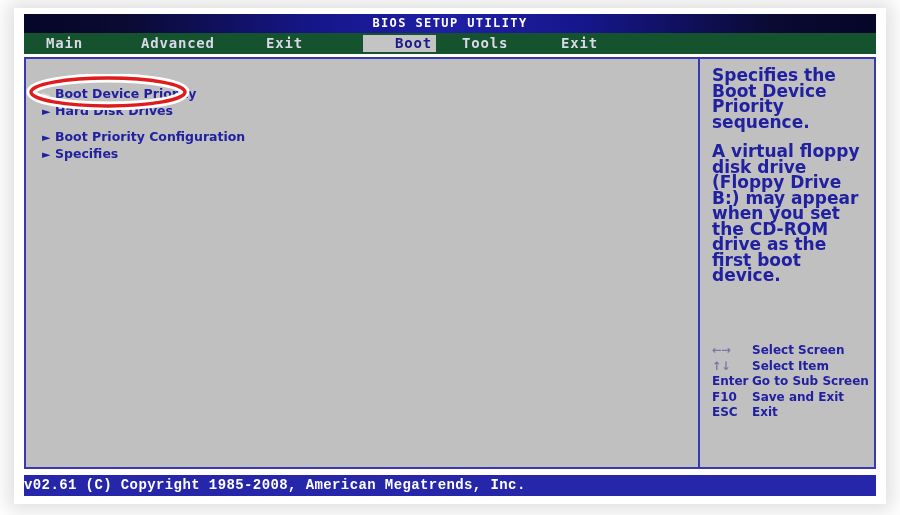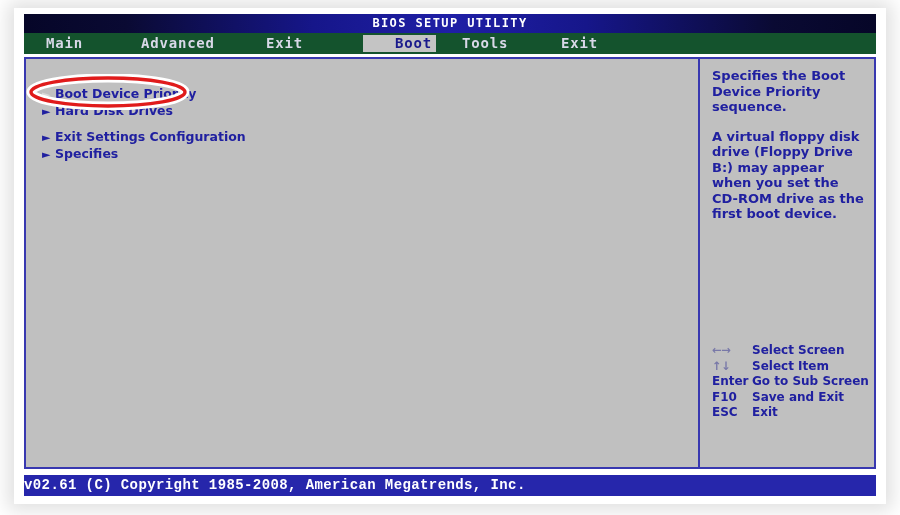--- a/index.html
+++ b/index.html
@@ -135,21 +135,21 @@
     width: 174px;
     height: 100%;
   }
   .help-text {
     position: absolute;
     left: 12px;
     top: 9px;
     width: 152px;
     color: #2020a0;
     font-family: "DejaVu Sans", sans-serif;
-    font-size: 13px;
+    font-size: 17px;
     font-weight: bold;
     line-height: 15.5px;
   }
   .help-text p { margin: 0 0 14px 0; }
 
   .legend {
     position: absolute;
     left: 12px;
     top: 284px;
     width: 158px;
@@ -232,21 +232,21 @@
 
       <div class="nav-item selected" style="top:27px;">
         <span class="tri">►</span><span>Boot Device Priority</span>
       </div>
 
       <div class="nav-item" style="top:44px;">
         <span class="tri">►</span><span>Hard Disk Drives</span>
       </div>
 
       <div class="nav-item" style="top:70px;">
-        <span class="tri">►</span><span>Exit Settings Configuration</span>
+        <span class="tri">►</span><span>Boot Priority Configuration</span>
       </div>
 
       <div class="nav-item" style="top:87px;">
         <span class="tri">►</span><span>Specifies</span>
       </div>
 
     </div>
 
     <div class="right-panel">
       <div class="help-text">

